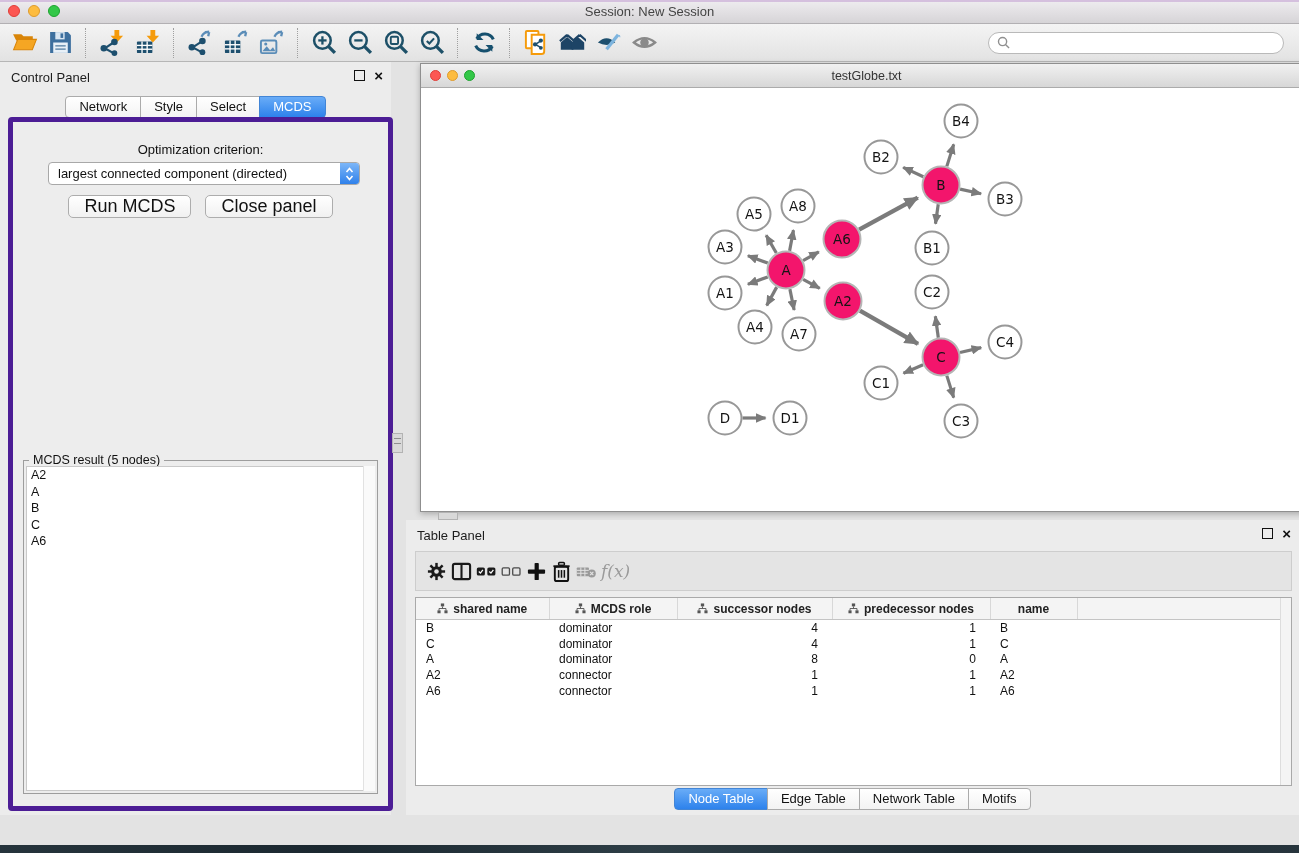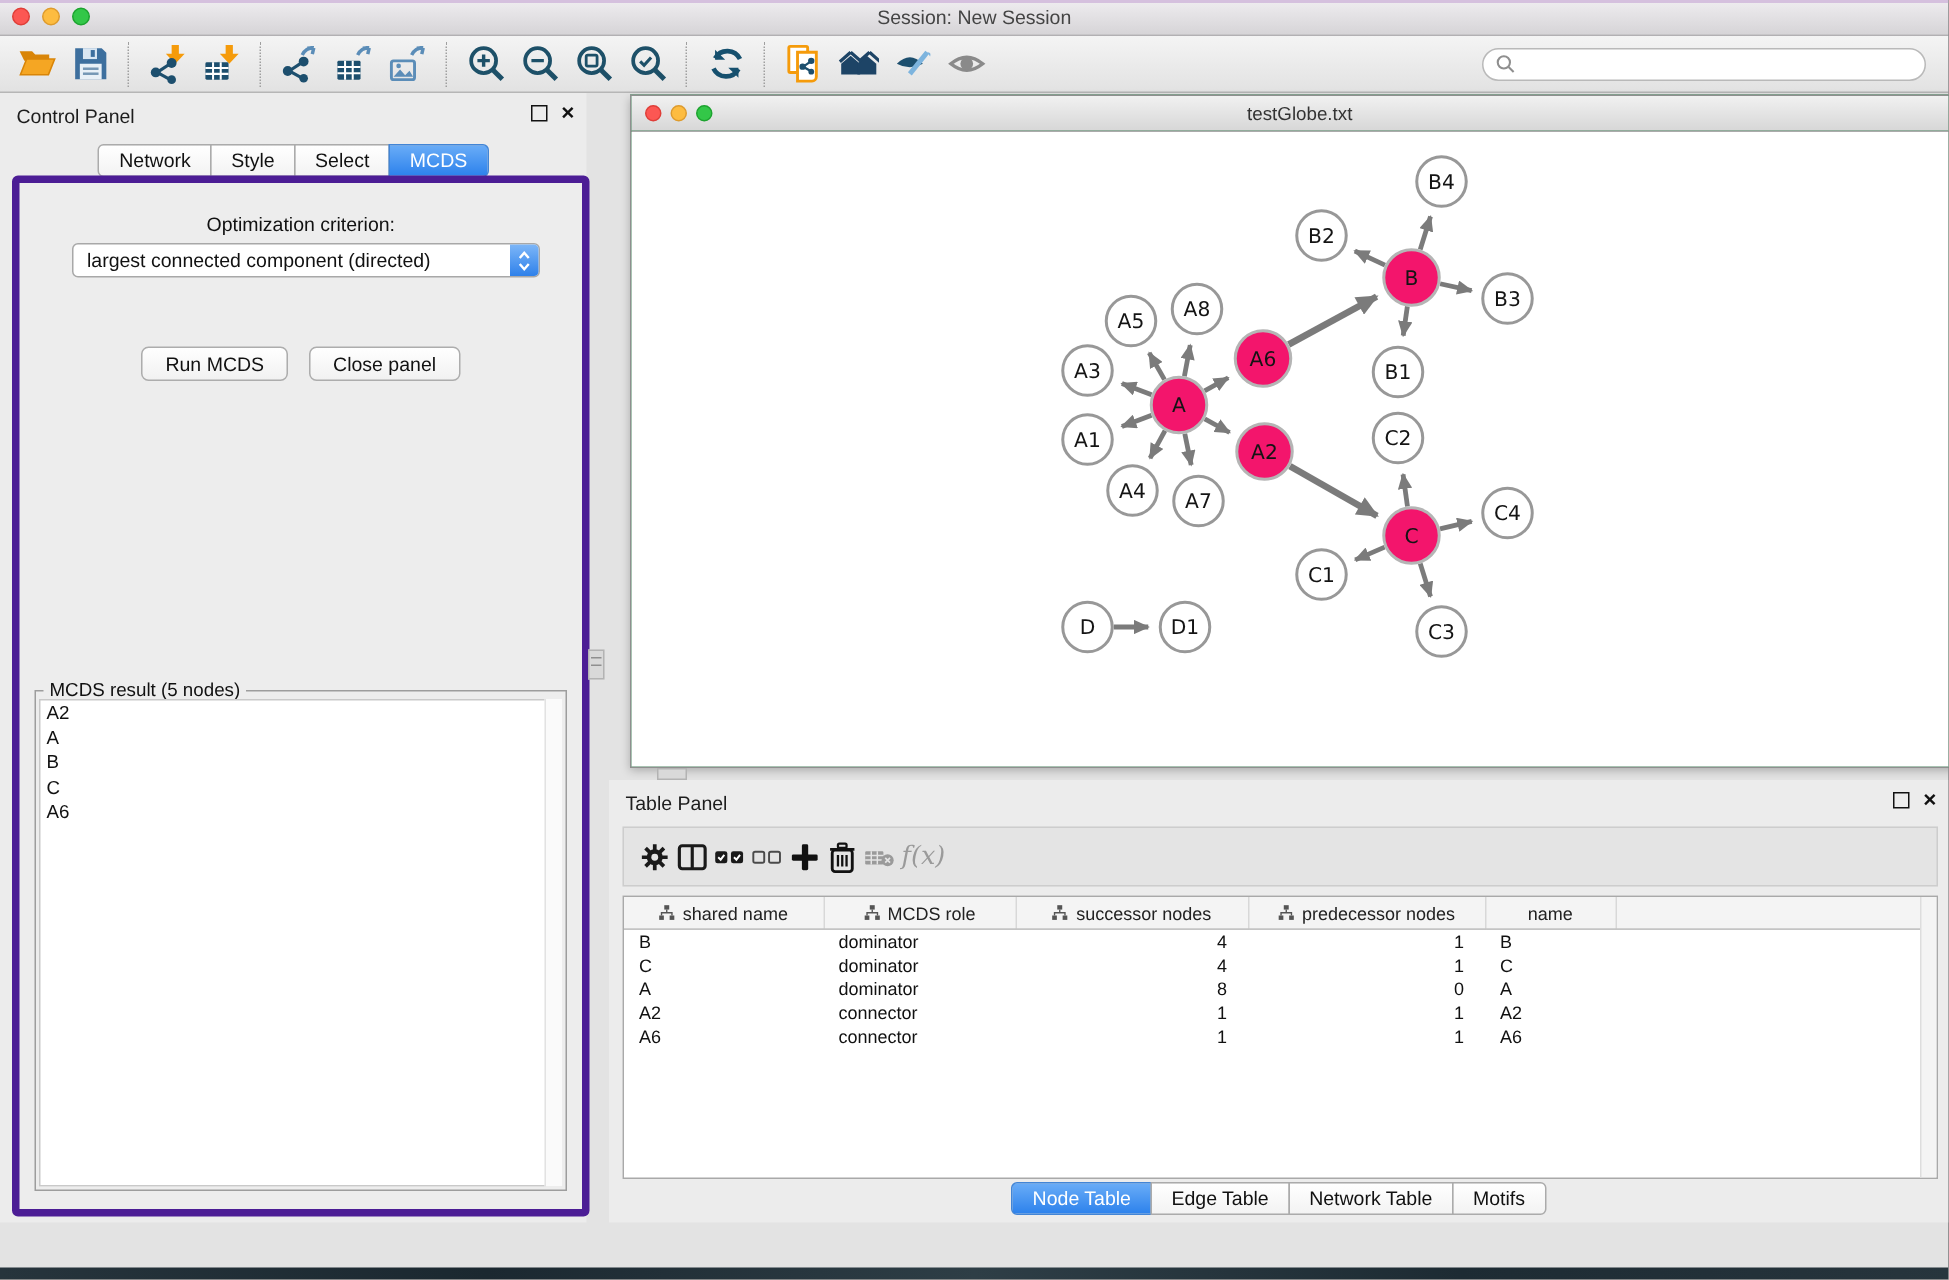--- a/index.html
+++ b/index.html
@@ -44,22 +44,22 @@
   .cp-tabs{position:absolute;left:0;top:34px;width:391px;}
   .cp-content{position:absolute;left:8px;top:55px;width:375px;height:684px;background:#ededed;
     border:5px solid #4c1d95;border-radius:4px;}
   .opt-label{position:absolute;left:0;width:100%;top:20px;text-align:center;font-size:13px;color:#111;}
   .crit-select{position:absolute;left:35px;top:40px;width:312px;height:23px;background:#fff;
     border:1px solid #a8a8a8;border-radius:4px;display:flex;align-items:center;box-sizing:border-box;}
   .crit-select .val{flex:1;font-size:13px;color:#111;padding-left:9px;white-space:nowrap;overflow:hidden;}
   .stepper{width:19px;height:21px;border-radius:0 3px 3px 0;background:linear-gradient(#7cb6f8,#2f81ea);
     display:flex;align-items:center;justify-content:center;flex:none;}
   .cp-buttons{position:absolute;left:0;top:73px;width:100%;display:flex;justify-content:center;gap:14px;}
-  .pbtn{height:23px;padding:0 15px;font-size:13px;font-family:inherit;color:#111;
-    background:linear-gradient(#ffffff,#f1f1f1);border:1px solid #adadad;border-radius:5px;margin-top:36px;}
+  .pbtn{height:23px;padding:0 15px;font-size:18px;font-family:inherit;color:#111;
+    background:linear-gradient(#ffffff,#f1f1f1);border:1px solid #adadad;border-radius:5px;}
   .groupbox{position:absolute;left:10px;top:338px;width:353px;height:332px;border:1px solid #9d9d9d;}
   .legend{position:absolute;left:5px;top:-8px;background:#ededed;padding:0 4px;font-size:12.5px;color:#111;}
   .result-list{position:absolute;left:2px;top:5px;right:2px;bottom:2px;background:#fff;
     border:1px solid #c9c9c9;overflow:hidden;}
   .result-scroll{position:absolute;right:0;top:0;width:11px;height:100%;background:#fafafa;border-left:1px solid #e2e2e2;}
   .result-item{font-size:12.5px;color:#111;padding:1px 0 1px 4px;line-height:14.5px;}
   
   .v-grip{position:absolute;left:392px;top:371px;width:9px;height:18px;background:#d9d9d9;border:1px solid #b3b3b3;}
   .v-grip i{display:block;height:1px;background:#8f8f8f;margin:4px 1px 0 1px;}
   .h-grip{position:absolute;left:438px;top:450px;width:18px;height:6px;background:#d9d9d9;border:1px solid #b3b3b3;}
@@ -78,21 +78,21 @@
   .tpanel{position:absolute;left:406px;top:458px;width:893px;height:295px;background:#ececec;}
   .t-toolbar{position:absolute;left:9px;top:31px;width:877px;height:40px;background:#e4e4e4;
     border:1px solid #cdcdcd;box-sizing:border-box;display:flex;align-items:center;padding:0 10px;gap:4px;}
   .t-tbtn{border:none;background:transparent;padding:0;display:flex;align-items:center;justify-content:center;height:26px;}
   .t-tbtn svg{width:21px;height:21px;}
   .fx{font-family:"DejaVu Serif","Liberation Serif",serif;font-style:italic;font-size:17px;color:#9a9a9a;}
   .table-wrap{position:absolute;left:9px;top:77px;width:877px;height:189px;background:#fff;
     border:1px solid #a9a9a9;box-sizing:border-box;overflow:hidden;}
   table.node-table{border-collapse:collapse;table-layout:fixed;width:866px;}
   .node-table th{height:21px;background:#f4f4f4;border-bottom:1px solid #c4c4c4;border-right:1px solid #d8d8d8;
-    font-weight:normal;font-size:12px;color:#222;padding:0;}
+    font-weight:bold;font-size:12px;color:#222;padding:0;}
   .node-table th.filler{border-right:none;}
   .th-wrap{display:flex;align-items:center;justify-content:center;gap:5px;}
   .col-icon{width:11px;height:11px;}
   .node-table td{font-size:12px;color:#111;height:15.8px;padding:0 12px 0 10px;white-space:nowrap;overflow:hidden;}
   .node-table td.right{text-align:right;padding-right:14px;}
   .t-scroll{position:absolute;right:0;top:0;width:10px;height:100%;background:#f4f4f4;border-left:1px solid #ddd;}
   .t-tabs{position:absolute;left:0;top:268px;width:100%;display:flex;justify-content:center;}
   
   .statusbar{position:absolute;left:0;top:815px;width:1299px;height:30px;background:#ededed;border-top:1px solid #bdbdbd;box-sizing:border-box;}
   .status-list-btn{position:absolute;left:11px;top:4px;width:28px;height:22px;background:linear-gradient(#fff,#eee);

